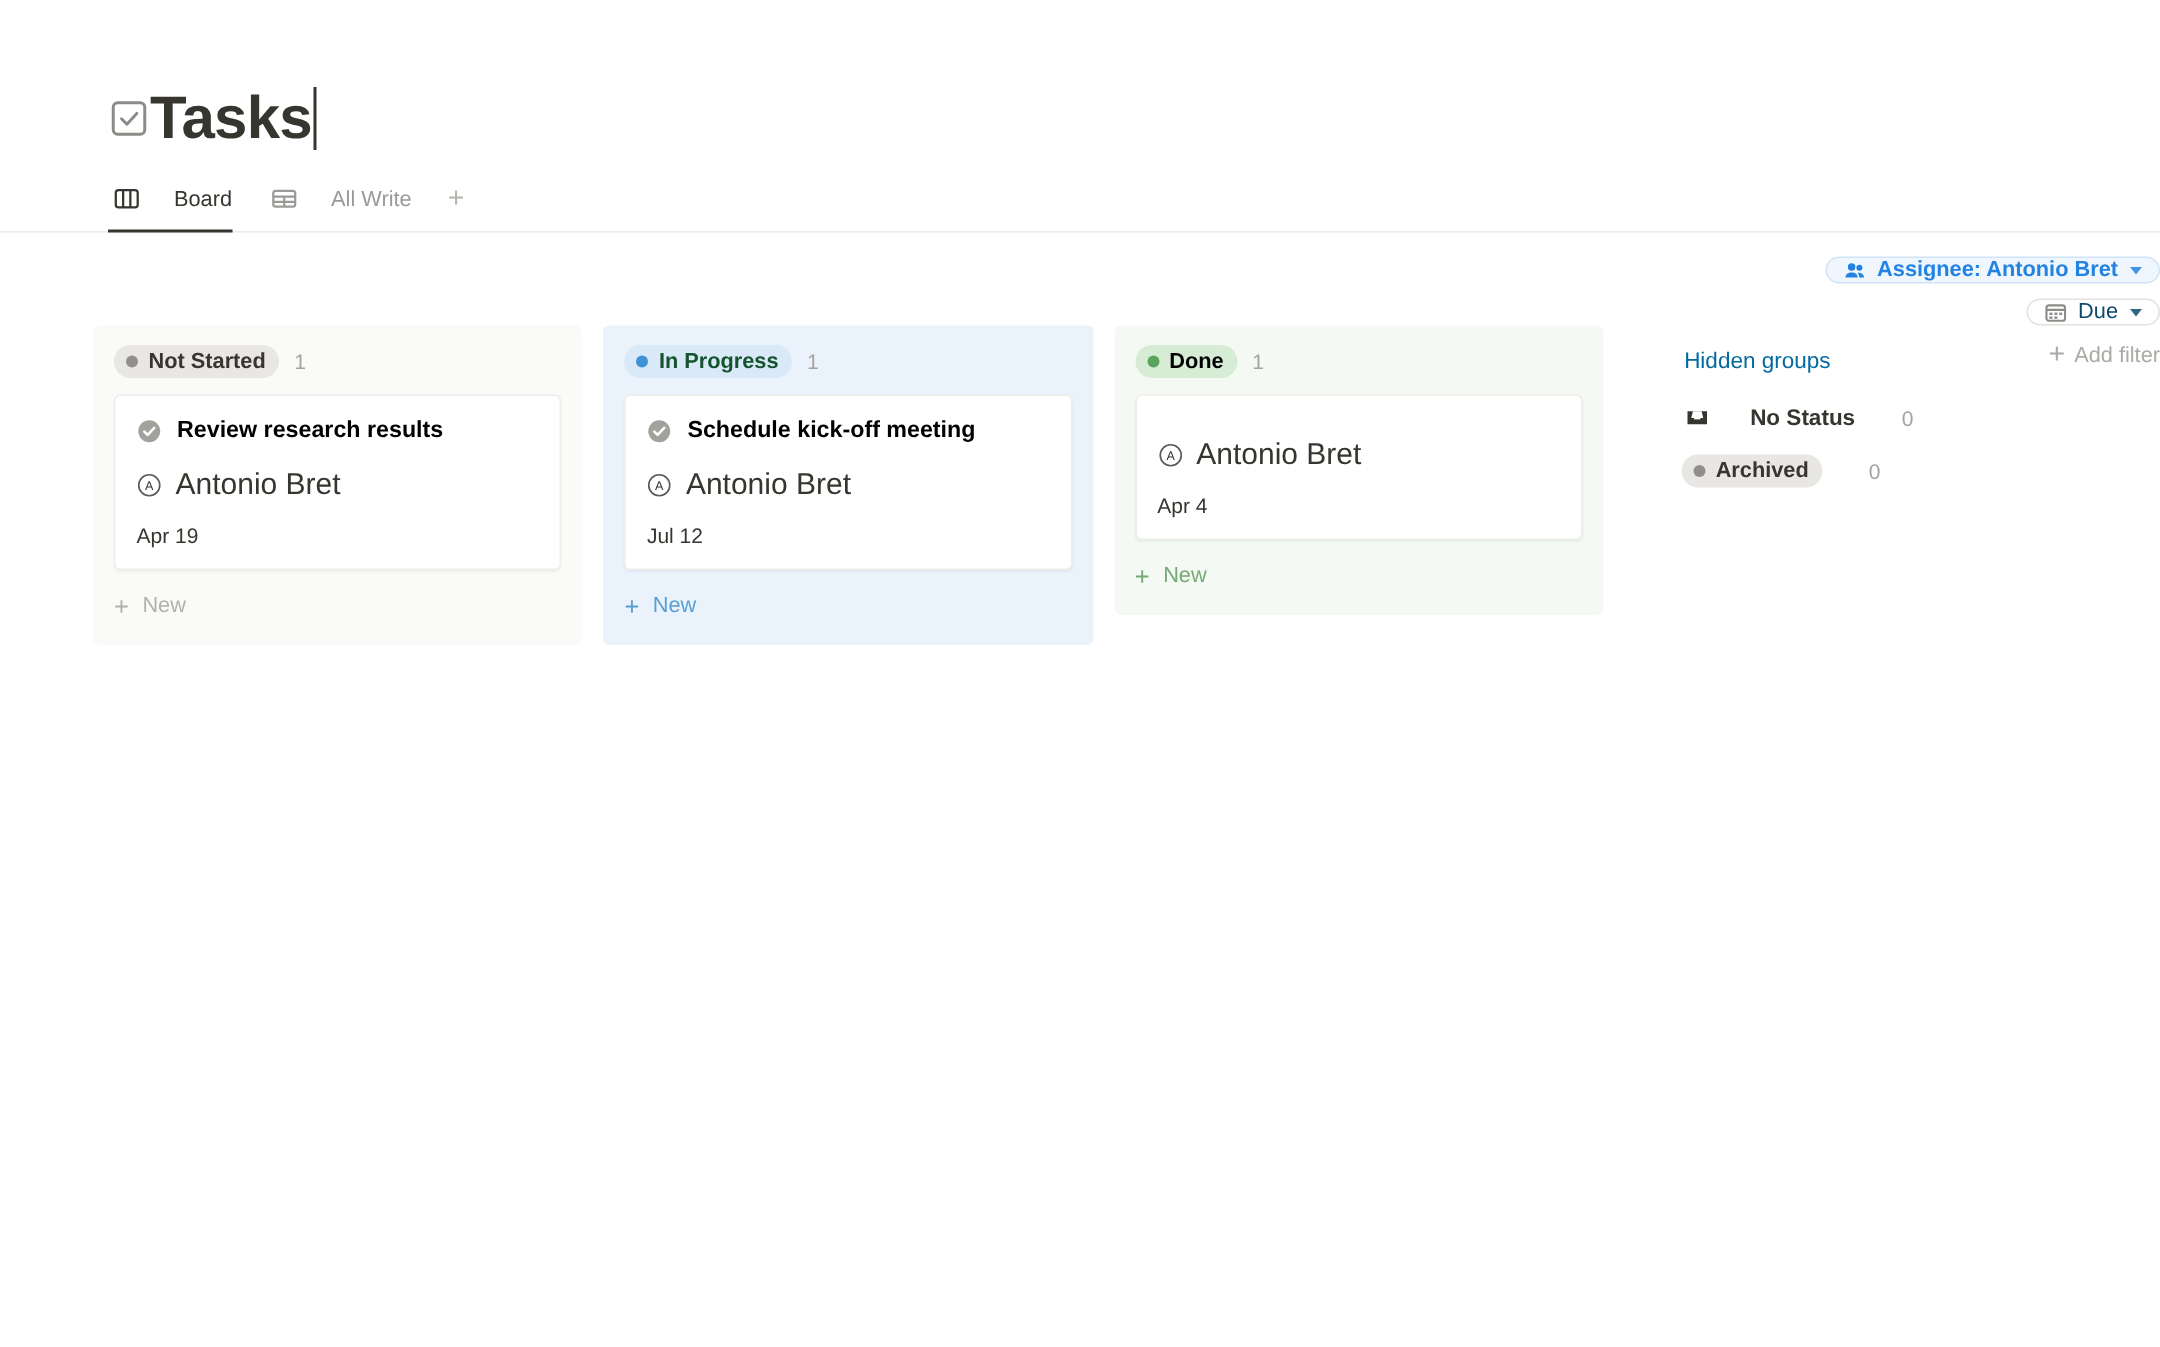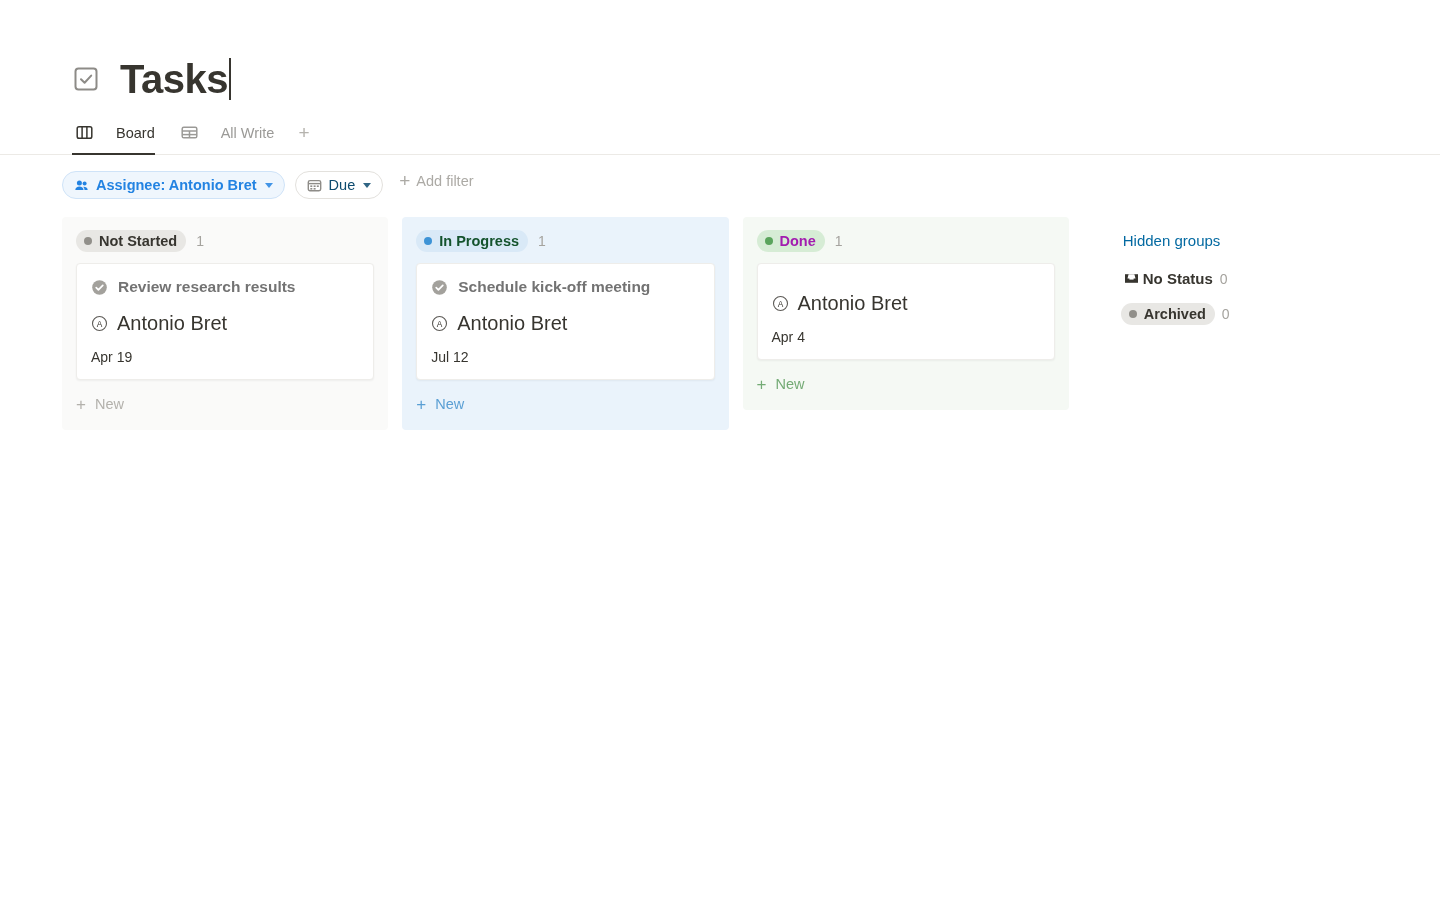--- a/index.html
+++ b/index.html
@@ -14,21 +14,21 @@
     color: #37352f;
     overflow: hidden;
     -webkit-font-smoothing: antialiased;
   }
 
   
   .page-header {
     padding: 56px 0 0 72px;
     display: flex;
     align-items: center;
-    gap: 20px;
+    gap: 0;
   }
   .title-icon {
     width: 28px;
     height: 28px;
     flex: 0 0 28px;
     display: block;
   }
   .page-title-wrap {
     display: flex;
     align-items: center;
@@ -91,23 +91,24 @@
     cursor: pointer;
     height: 25px;
     margin-left: 6px;
   }
   .plus-glyph { font-size: 19px; line-height: 19px; font-weight: 400; }
 
   
   .filter-bar {
     padding: 16px 0 0 62px;
     display: flex;
-    align-items: flex-start;
+    align-items: flex-end;
     gap: 10px;
     height: 32px;
+    flex-direction: column;
   }
   .chip {
     display: flex;
     align-items: center;
     gap: 7px;
     height: 28px;
     padding: 0 11px;
     border-radius: 16px;
     font-size: 14.5px;
     box-sizing: border-box;
@@ -176,21 +177,21 @@
     padding: 0 9px 0 8px;
     border-radius: 11px;
     font-size: 14.5px;
     font-weight: 600;
   }
   .dot { width: 8px; height: 8px; border-radius: 50%; display: block; }
   .badge-gray  { background: #e8e7e4; color: #37352f; }
   .badge-gray .dot { background: #918f8a; }
   .badge-blue  { background: #d9e9f7; color: #14532d; }
   .badge-blue .dot { background: #3d93d6; }
-  .badge-green { background: #d6ecd5; color: #a21caf; }
+  .badge-green { background: #d6ecd5; color: #000000; }
   .badge-green .dot { background: #5aa45c; }
   .col-count { font-size: 14px; color: #a5a39e; }
 
   .card {
     margin: 0 14px 0 14px;
     background: #ffffff;
     border: 1px solid #eeedea;
     border-radius: 4px;
     box-shadow: 0 1px 2px rgba(15,15,15,0.05);
     padding: 13px 14px 14px 14px;
@@ -198,21 +199,21 @@
   }
   .card-title-row {
     display: flex;
     align-items: center;
     gap: 10px;
   }
   .check-circle { width: 17px; height: 17px; flex: 0 0 17px; display: block; }
   .card-title {
     font-size: 15.5px;
     font-weight: 600;
-    color: #737373;
+    color: #000000;
     line-height: 20px;
   }
   .card-assignee {
     display: flex;
     align-items: center;
     gap: 9px;
     margin-top: 15px;
   }
   .avatar { width: 17px; height: 17px; flex: 0 0 17px; display: block; }
   .assignee-name { font-size: 20px; color: #37352f; }
@@ -242,21 +243,21 @@
   }
   .hidden-title {
     font-size: 15px;
     color: #0369a1;
     padding: 0 0 0 2px;
     line-height: 22px;
   }
   .hidden-row {
     display: flex;
     align-items: center;
-    gap: 3px;
+    gap: 27px;
     margin-top: 18px;
     padding-left: 2px;
   }
   .hidden-row.archived { margin-top: 16px; padding-left: 0; }
   .inbox-icon { width: 17px; height: 17px; flex: 0 0 17px; display: block; }
   .hidden-label { font-size: 15px; font-weight: 600; color: #37352f; }
   .hidden-count { font-size: 14px; color: #a5a39e; margin-left: 4px; }
 </style>
 </head>
 <body>

